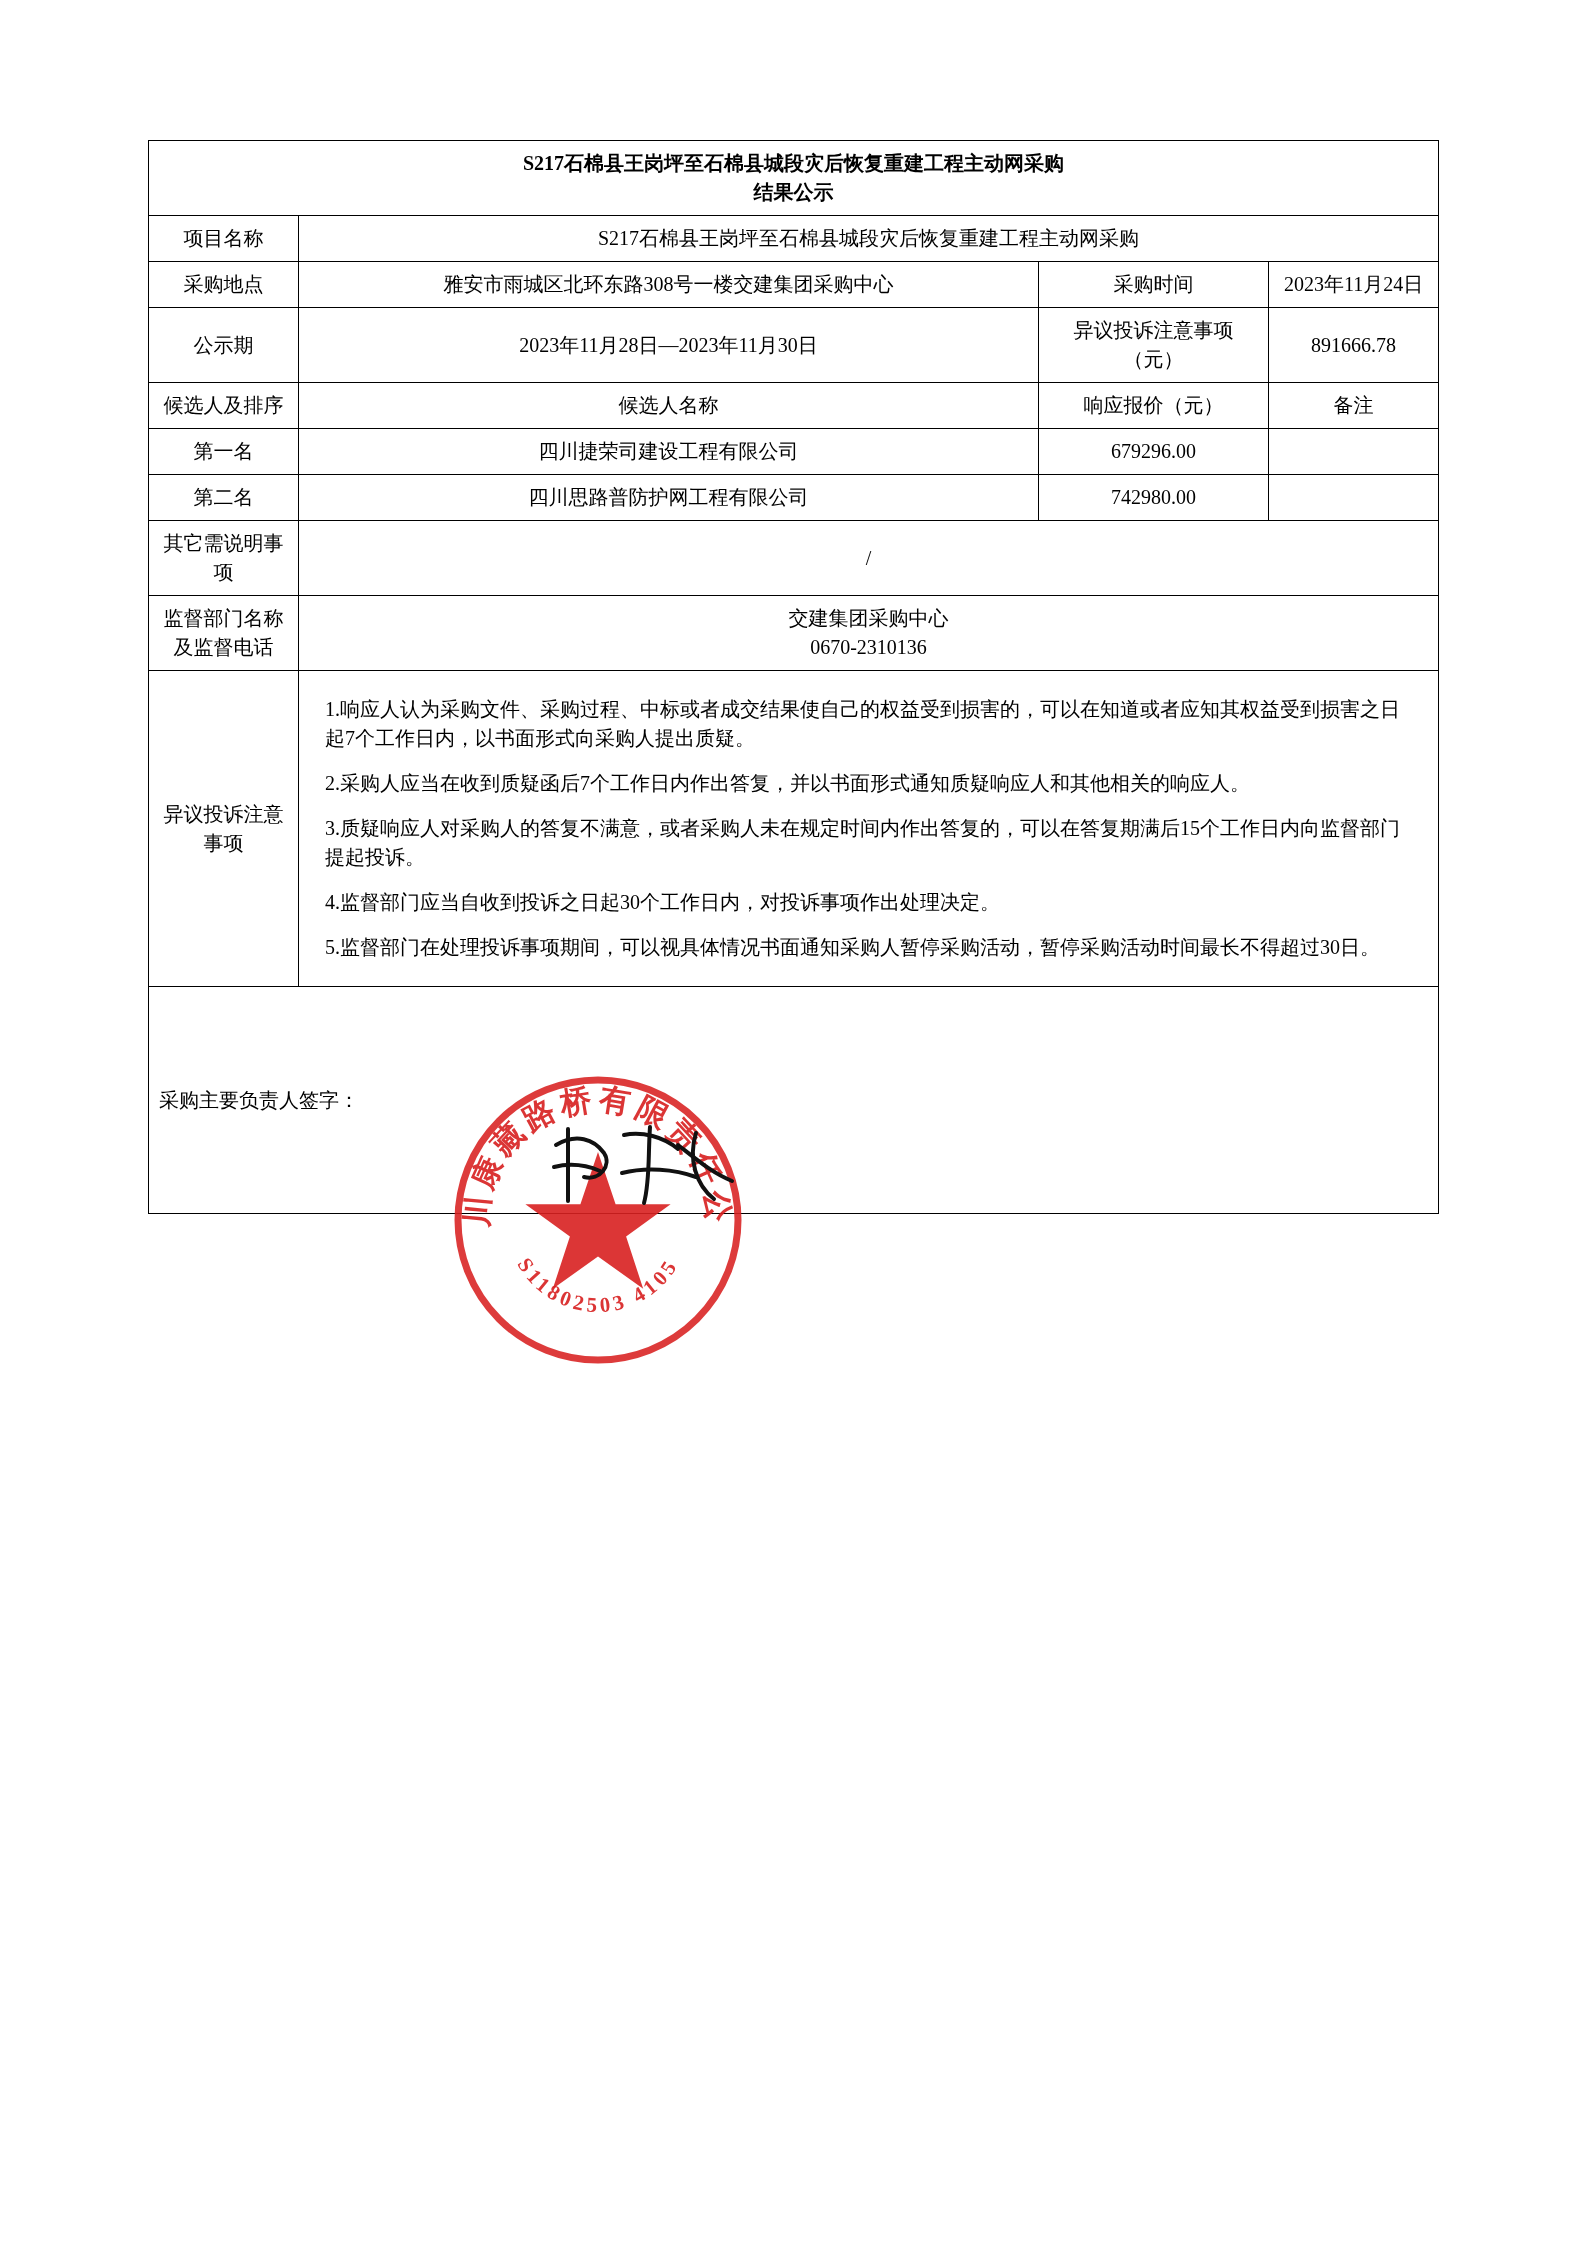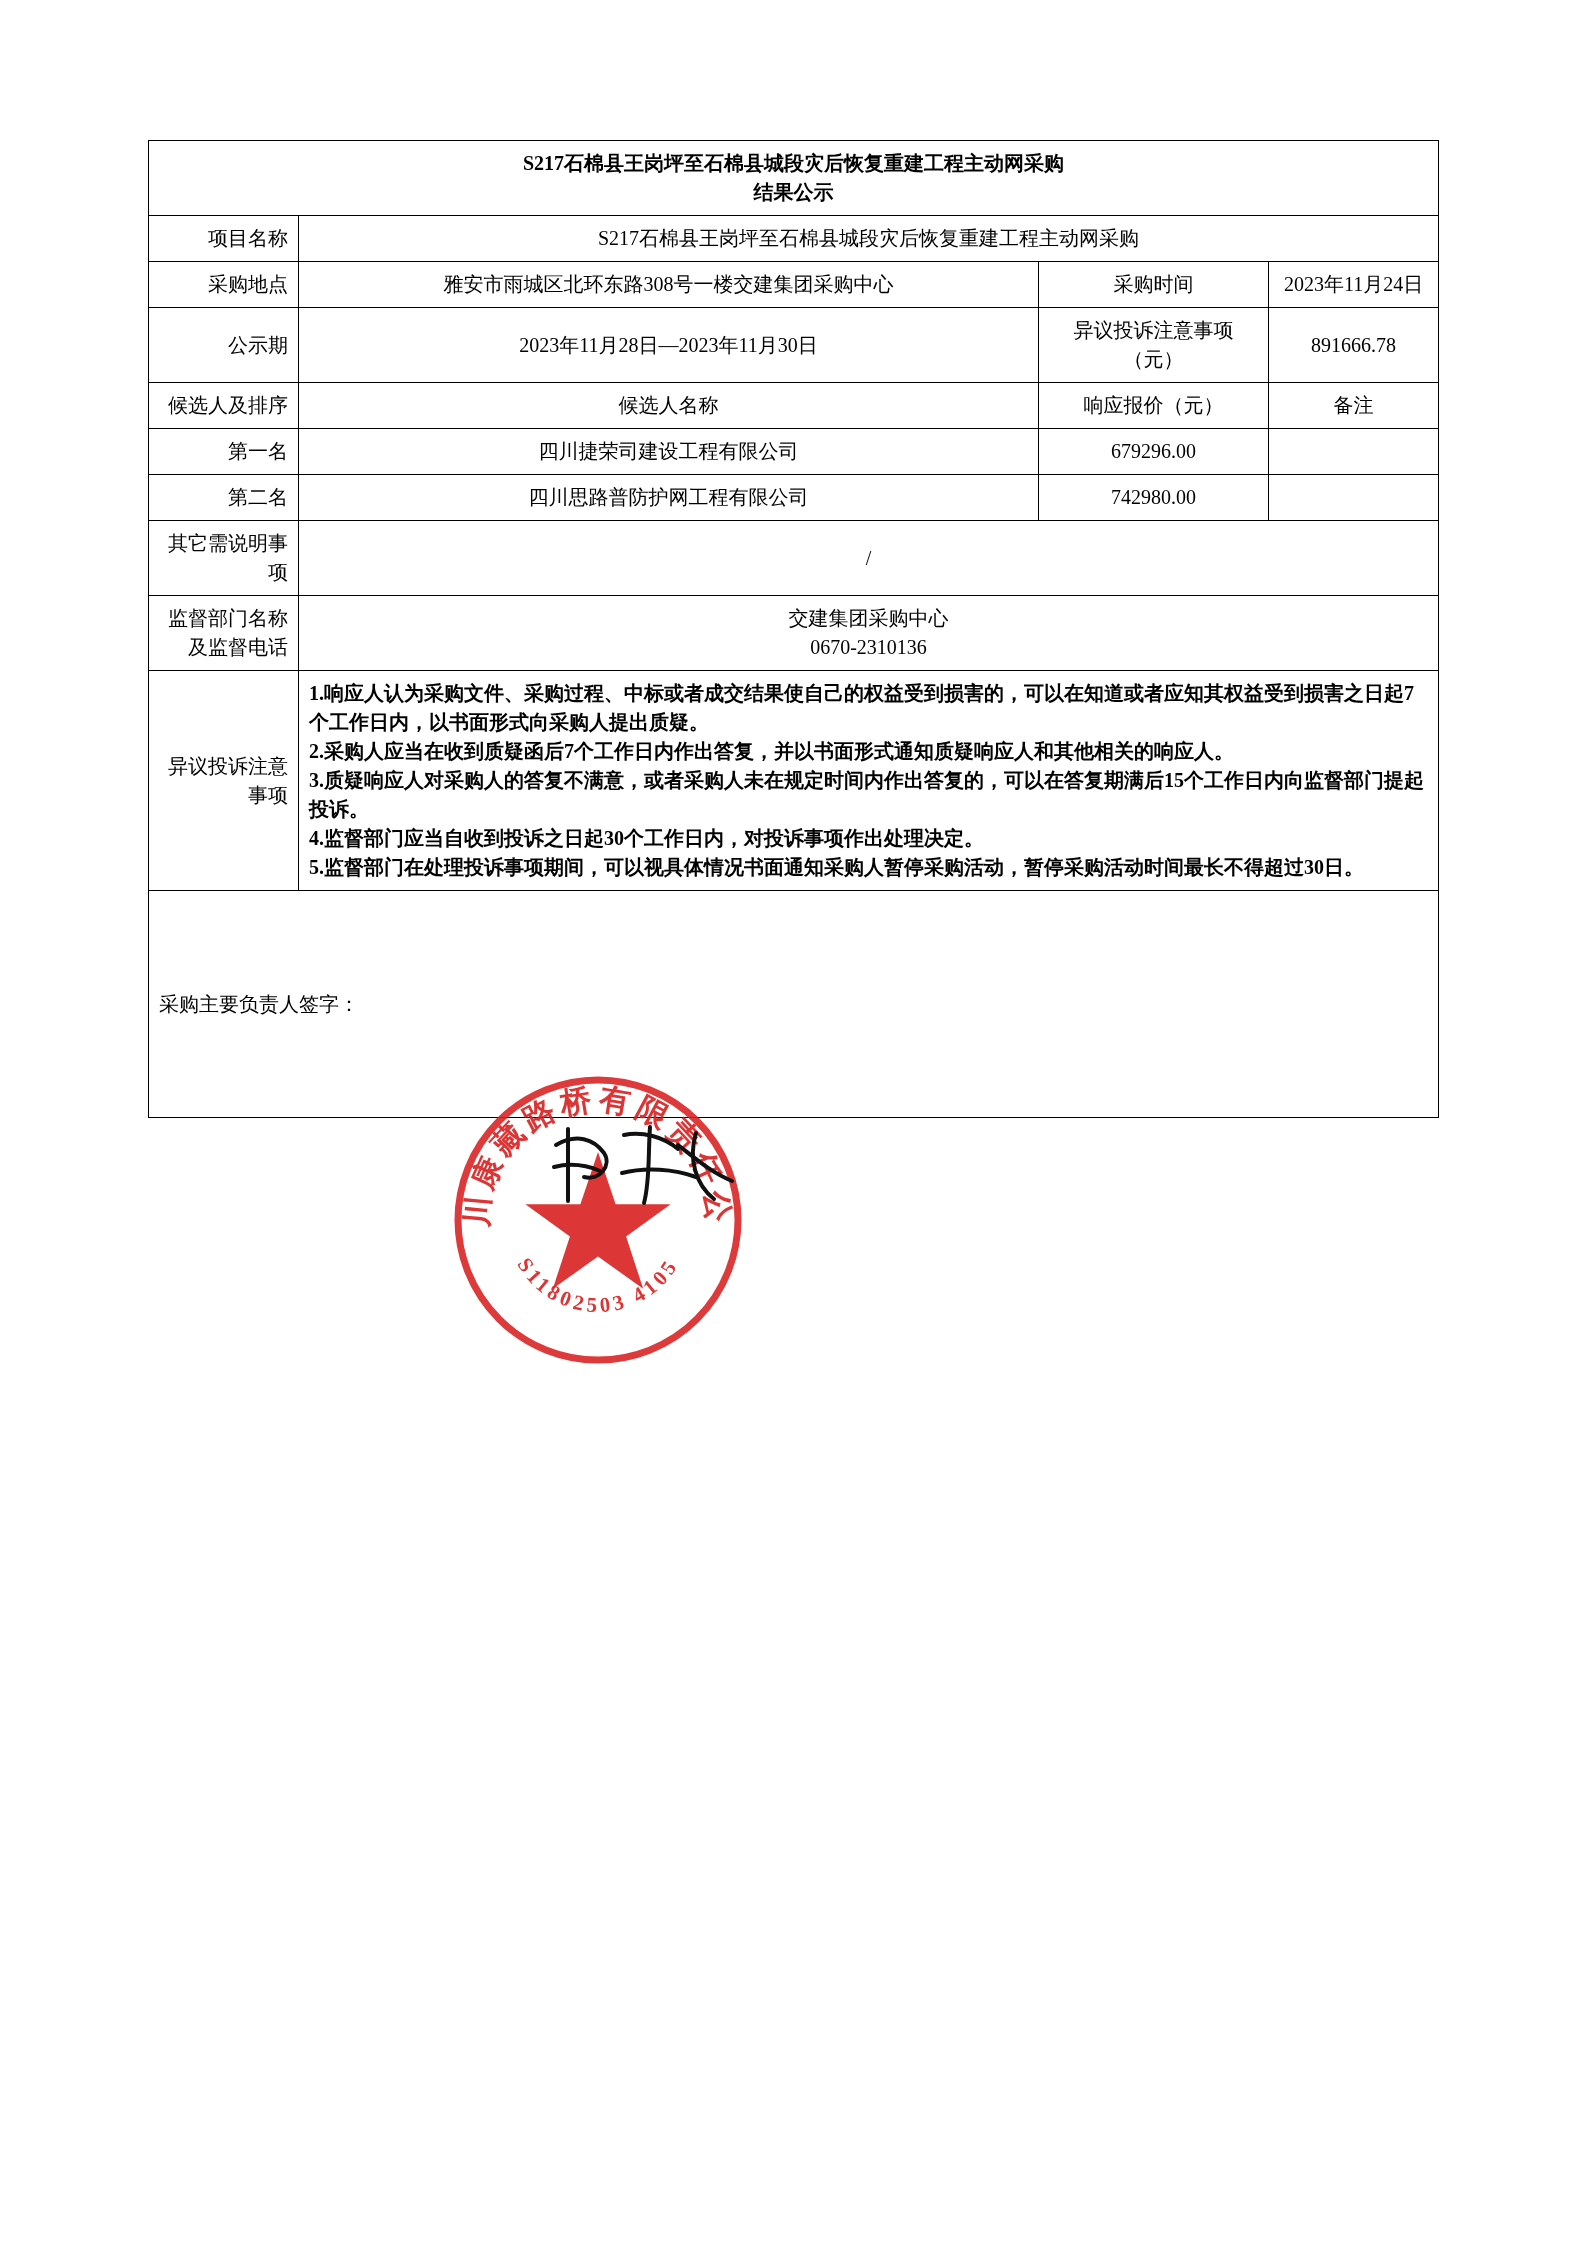--- a/index.html
+++ b/index.html
@@ -40,35 +40,34 @@
     line-height: 1.45;
   }
   .title-cell {
     text-align: center;
     font-weight: bold;
     font-size: 31px;
     line-height: 1.5;
     padding: 18px 20px 18px 20px;
   }
   .lbl {
-    text-align: right;
+    text-align: center;
     width: 150px;
   }
   .ctr { text-align: center; }
   .small-pad { padding-top: 14px; padding-bottom: 14px; }
   .notes {
     text-align: left;
     font-size: 23.5px;
     line-height: 1.62;
     padding: 14px 14px 14px 16px;
   }
   .notes p {
-    margin: 0;
+    margin: 16px;
     text-indent: 0;
-    font-weight: bold;
   }
   .sign-row td {
     height: 210px;
     vertical-align: top;
     padding-top: 58px;
   }
   .sign-label {
     font-size: 25px;
     padding-left: 14px;
     margin-left: 25px;

